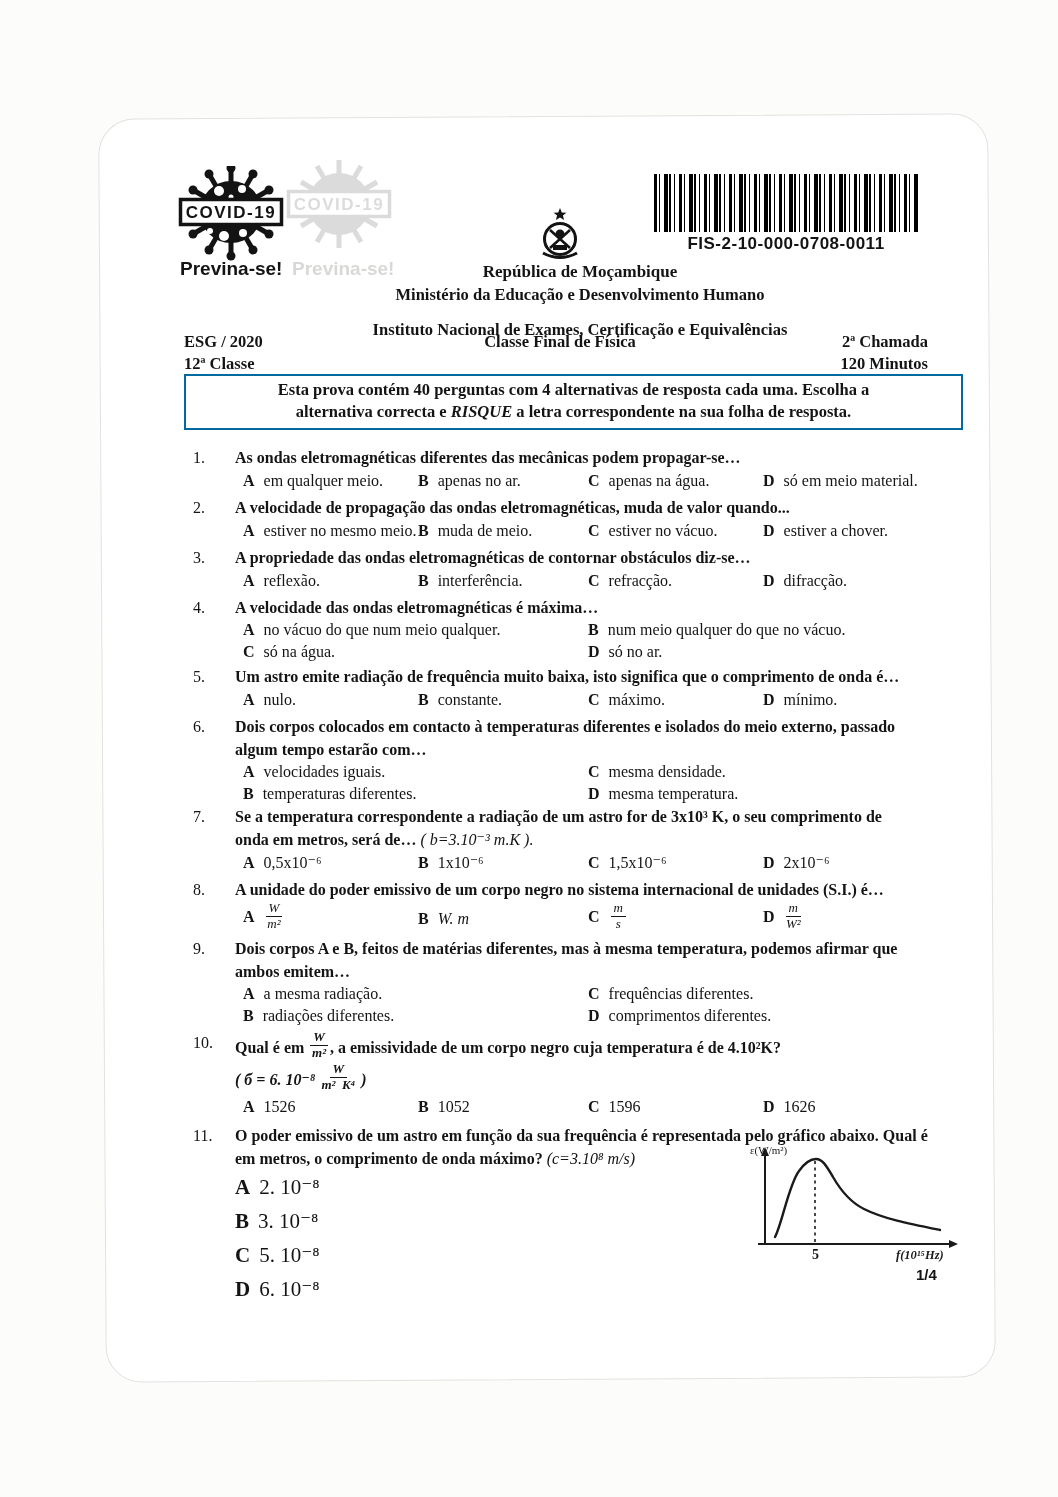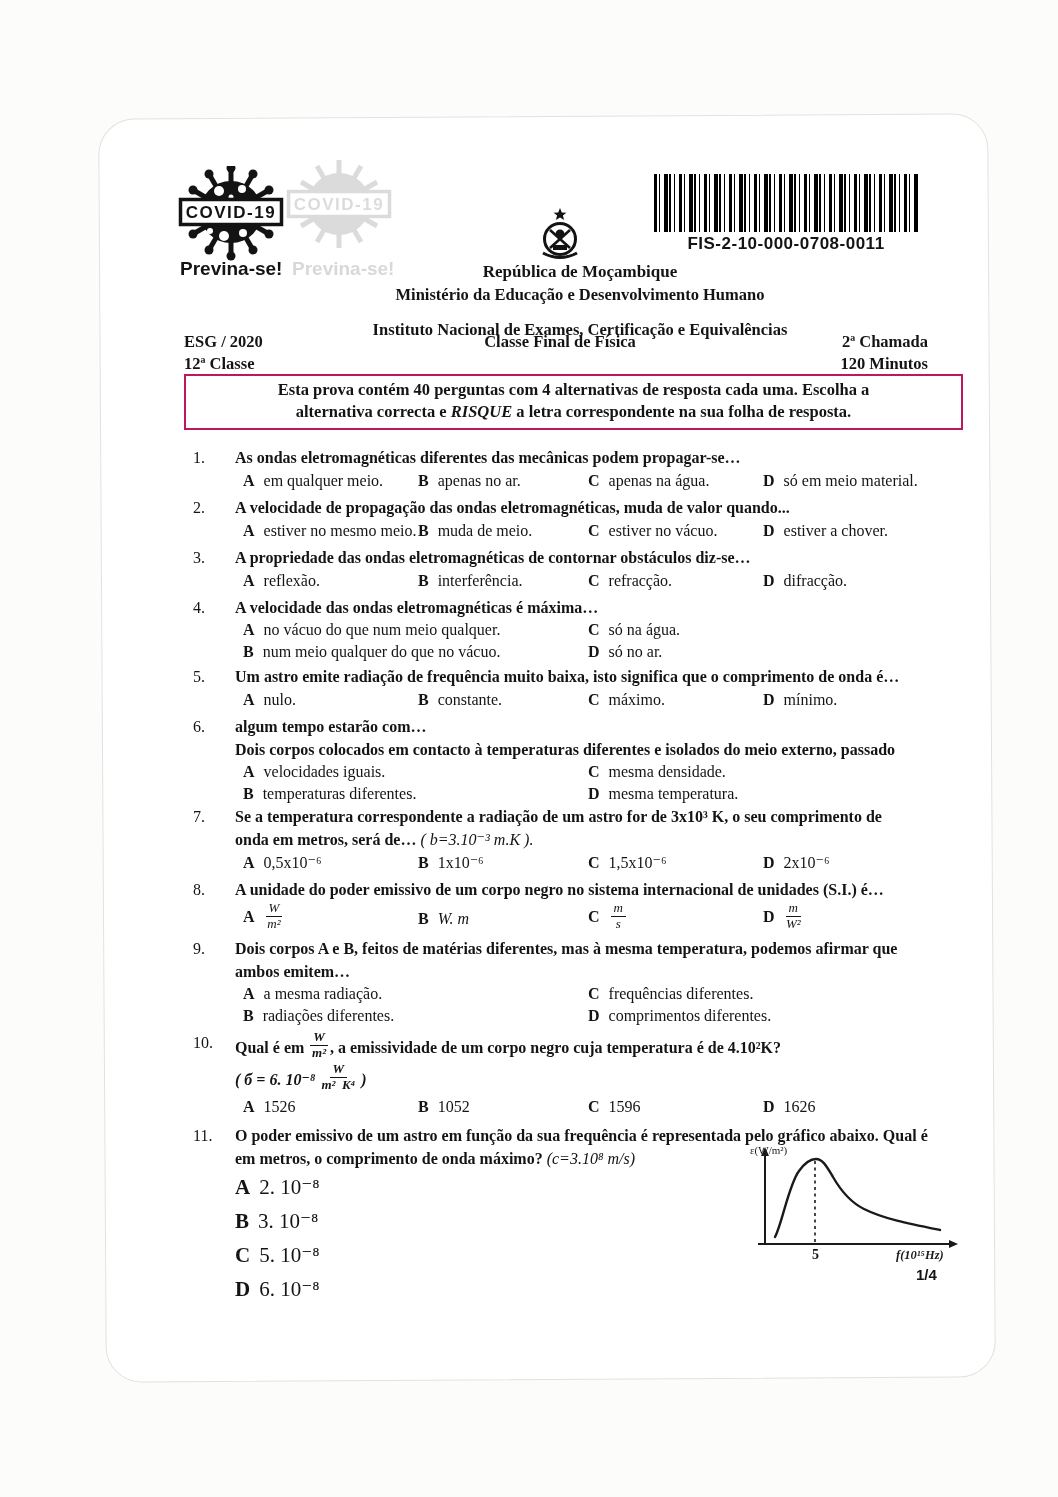--- a/index.html
+++ b/index.html
@@ -32,21 +32,21 @@
   .barcode-text{position:absolute;left:462px;top:74px;width:280px;text-align:center;
     font-family:"Liberation Sans","DejaVu Sans",sans-serif;font-weight:700;font-size:17px;letter-spacing:.5px;}
   .cline{position:absolute;left:0;right:0;text-align:center;font-weight:700;white-space:nowrap;}
   .cl1{top:102px;font-size:17px;}
   .cl2{top:125px;font-size:16.5px;}
   .cl3{top:148px;font-size:16.5px;margin-top:12px;}
   .hrow-left{position:absolute;left:0;font-weight:700;font-size:16.5px;}
   .hrow-right{position:absolute;right:48px;font-weight:700;font-size:16.5px;}
   .exam-title{position:absolute;left:0;right:40px;top:172px;text-align:center;font-weight:700;font-size:16.5px;}
   .r1{top:172px;} .r2{top:194px;}
-  .instr-box{position:absolute;left:0;top:214px;width:775px;border:2px solid #be185d;
+  .instr-box{position:absolute;left:0;top:214px;width:775px;border:2px solid #0369a1;
     padding:3px 0 5px 0;text-align:center;font-weight:700;font-size:16.5px;line-height:22px;}
   .instr-box .em{font-style:italic;}
 
   
   .questions{position:absolute;left:168px;top:446px;width:792px;}
   .q{display:grid;grid-template-columns:67px 1fr;margin-bottom:4px;font-size:16px;line-height:23px;}
   .qnum{padding-left:25px;}
   .qbody{position:relative;}
   .qt{font-weight:700;white-space:nowrap;}
   .qt-norm{font-weight:700;}
@@ -210,22 +210,22 @@
       </div>
     </div>
   </div>
 
   <div class="q" style="margin-bottom:2px">
     <div class="qnum">4.</div>
     <div class="qbody">
       <div class="qt">A velocidade das ondas eletromagnéticas é máxima…</div>
       <div class="opts2">
         <span class="opt"><span class="olet">A</span><span>no vácuo do que num meio qualquer.</span></span>
+        <span class="opt"><span class="olet">B</span><span>num meio qualquer do que no vácuo.</span></span>
         <span class="opt"><span class="olet">C</span><span>só na água.</span></span>
-        <span class="opt"><span class="olet">B</span><span>num meio qualquer do que no vácuo.</span></span>
         <span class="opt"><span class="olet">D</span><span>só no ar.</span></span>
       </div>
     </div>
   </div>
 
   <div class="q">
     <div class="qnum">5.</div>
     <div class="qbody">
       <div class="qt">Um astro emite radiação de frequência muito baixa, isto significa que o comprimento de onda é…</div>
       <div class="opts4">
@@ -233,22 +233,22 @@
         <span class="opt"><span class="olet">B</span><span>constante.</span></span>
         <span class="opt"><span class="olet">C</span><span>máximo.</span></span>
         <span class="opt"><span class="olet">D</span><span>mínimo.</span></span>
       </div>
     </div>
   </div>
 
   <div class="q" style="margin-bottom:0">
     <div class="qnum">6.</div>
     <div class="qbody">
+      <div class="qt">Dois corpos colocados em contacto à temperaturas diferentes e isolados do meio externo, passado</div>
       <div class="qt">algum tempo estarão com…</div>
-      <div class="qt">Dois corpos colocados em contacto à temperaturas diferentes e isolados do meio externo, passado</div>
       <div class="opts2">
         <span class="opt"><span class="olet">A</span><span>velocidades iguais.</span></span>
         <span class="opt"><span class="olet">C</span><span>mesma densidade.</span></span>
         <span class="opt"><span class="olet">B</span><span>temperaturas diferentes.</span></span>
         <span class="opt"><span class="olet">D</span><span>mesma temperatura.</span></span>
       </div>
     </div>
   </div>
 
   <div class="q">

